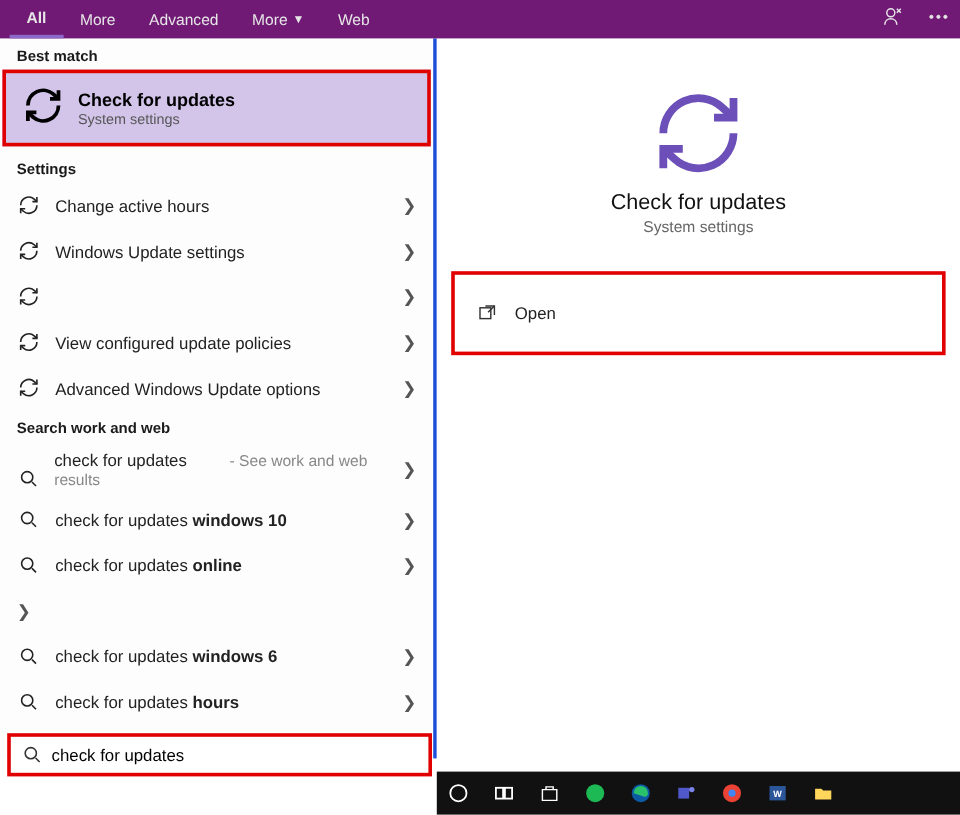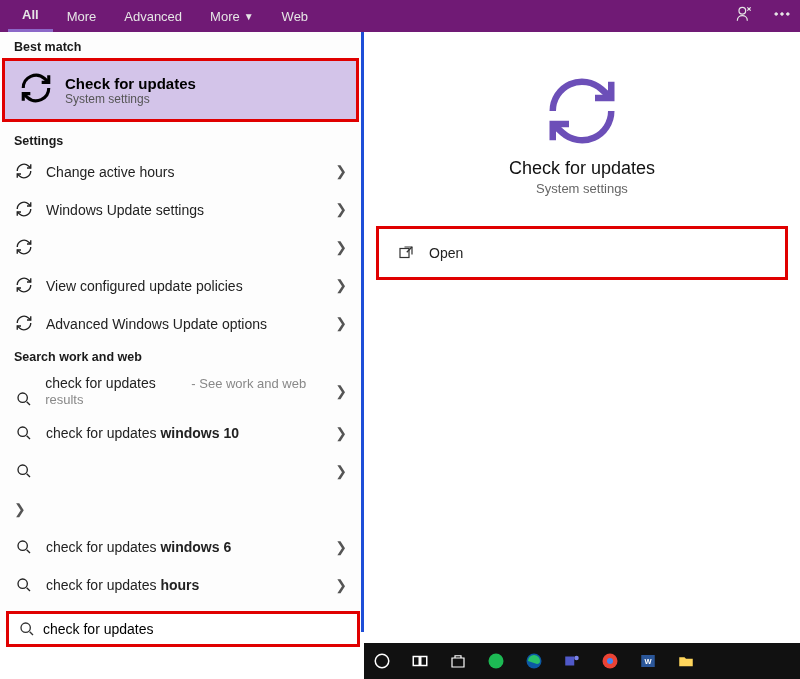--- a/index.html
+++ b/index.html
@@ -28,21 +28,21 @@
     .row .label { font-size: 14px; color: #222; }
     .row .label .hint { color: #888; font-size: 13px; margin-left: 32px; }
     .row .chev-right { color: #555; font-size: 14px; }
     .icon-slot { width: 20px; display: flex; justify-content: center; }
     .icon-slot svg { stroke: #222; }
 
     .preview-icon { display: flex; justify-content: center; margin-top: 20px; }
     .preview-icon svg { stroke: #6c4fb8; }
     .preview-title { text-align: center; font-size: 18px; margin-top: 8px; color: #111; }
     .preview-sub { text-align: center; font-size: 13px; color: #666; margin-top: 2px; margin-bottom: 30px; }
-    .open-row { border: 3px solid #e00000; margin: 0 12px; height: 54px; display: flex; align-items: center; padding: 0 18px; gap: 14px; cursor: pointer;}
+    .open-row { border: 3px solid #e00000; margin: 0 12px; height: 70px; display: flex; align-items: center; padding: 0 18px; gap: 14px; cursor: pointer;}
     .open-row svg { stroke: #333; }
     .open-row .label { font-size: 14px; color: #222; }
 
     .search-bar { border: 3px solid #e00000; height: 36px; display: flex; align-items: center; padding: 0 10px; background: #fff; margin: 4px 4px 0 6px; }
     .search-bar svg { stroke: #333; }
     .search-bar input { border: none; outline: none; font-size: 14px; margin-left: 8px; flex: 1; }
 
     .taskbar { position: absolute; bottom: 0; right: 0; left: 364px; height: 36px; background: #111; display: flex; align-items: center; padding: 0 6px; gap: 14px; }
     .tb-icon { width: 24px; height: 24px; display: flex; align-items: center; justify-content: center; }
 
@@ -200,20 +200,21 @@
           <span class="chev-right">❯</span>
         </div>
         <div class="row">
           <div class="left-part">
             <span class="icon-slot">
               <svg width="16" height="16" viewBox="0 0 24 24" fill="none" stroke-width="2">
                 <circle cx="10" cy="10" r="7"></circle>
                 <path d="M21 21l-5-5"></path>
               </svg>
             </span>
+            <span class="label">check for updates <b>online</b></span>
           </div>
           <span class="chev-right">❯</span>
         </div>
         <div class="row">
           <span class="chev-right">❯</span>
         </div>
         <div class="row">
           <div class="left-part">
             <span class="icon-slot">
               <svg width="16" height="16" viewBox="0 0 24 24" fill="none" stroke-width="2">

